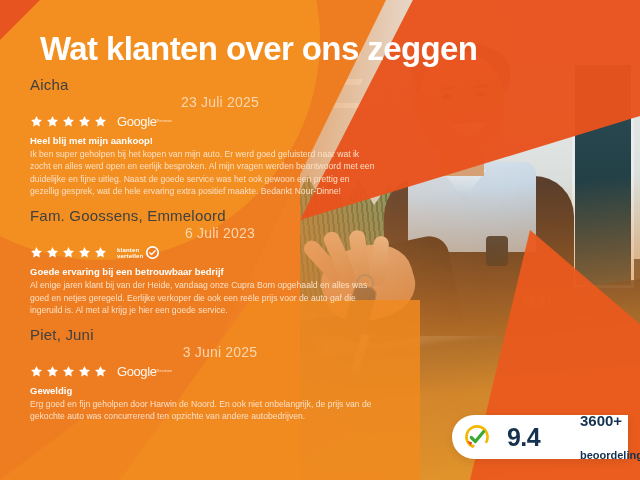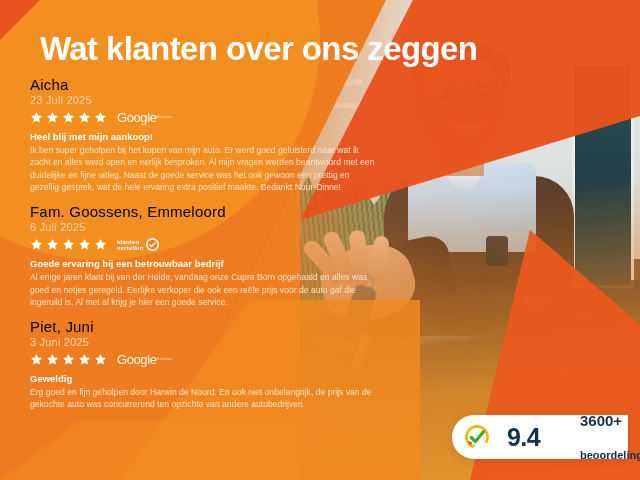--- a/index.html
+++ b/index.html
@@ -159,24 +159,24 @@
 
   .headline {
     position:absolute; left:40px; top:30px;
     font-size:33px; font-weight:800; color:#ffffff;
     letter-spacing:-0.6px; white-space:nowrap;
   }
 
   .reviews { position:absolute; left:30px; top:76px; width:380px; }
   .review { margin-bottom:10px; }
   .r-name {
-    font-size:15px; font-weight:400; color:#000000; letter-spacing:.2px;
+    font-size:15px; font-weight:400; color:#404040; letter-spacing:.2px;
     line-height:1.15; margin-bottom:1px;
   }
-  .r-date { font-size:11px; color:#fbd6ae; margin-bottom:3px; letter-spacing:.2px; }
+  .r-date { font-size:14px; color:#fbd6ae; margin-bottom:3px; letter-spacing:.2px;text-align:center; }
   .r-meta { display:flex; align-items:center; gap:10px; margin-bottom:5px; height:17px; }
   .stars { display:flex; gap:3px; }
   .star { width:13px; height:13px; display:block; }
   .star svg { display:block; }
 
   
   .google-logo { display:flex; flex-direction:row; align-items:center; line-height:1; }
   .g-word { font-size:13px; letter-spacing:-.4px; color:#fff7ee; font-weight:400; }
   .g-sub { font-size:3.6px; color:#ffe9d4; letter-spacing:.3px; margin-top:1px; }
 
@@ -300,21 +300,21 @@
             <div class="g-word">Google</div>
             <div class="g-sub">Reviews</div>
           </div>
         </div>
         <div class="r-title">Heel blij met mijn aankoop!</div>
         <div class="r-body">Ik ben super geholpen bij het kopen van mijn auto. Er werd goed geluisterd naar wat ik zocht en alles werd open en eerlijk besproken. Al mijn vragen werden beantwoord met een duidelijke en fijne uitleg. Naast de goede service was het ook gewoon een prettig en gezellig gesprek, wat de hele ervaring extra positief maakte. Bedankt Nour-Dinne!</div>
       </div>
 
       <div class="review">
         <div class="r-name">Fam. Goossens, Emmeloord</div>
-        <div class="r-date">6 Juli 2025</div>
+        <div class="r-date">6 Juli 2023</div>
         <div class="r-meta">
           <div class="stars">
             <span class="star">
                 <svg width="13" height="13" viewBox="0 0 24 24">
                   <path fill="#ffffff" d="M12 2l3.09 6.26L22 9.27l-5 4.87 1.18 6.88L12 17.77l-6.18 3.25L7 14.14 2 9.27l6.91-1.01z"></path>
                 </svg>
               </span>
             <span class="star">
                 <svg width="13" height="13" viewBox="0 0 24 24">
                   <path fill="#ffffff" d="M12 2l3.09 6.26L22 9.27l-5 4.87 1.18 6.88L12 17.77l-6.18 3.25L7 14.14 2 9.27l6.91-1.01z"></path>

